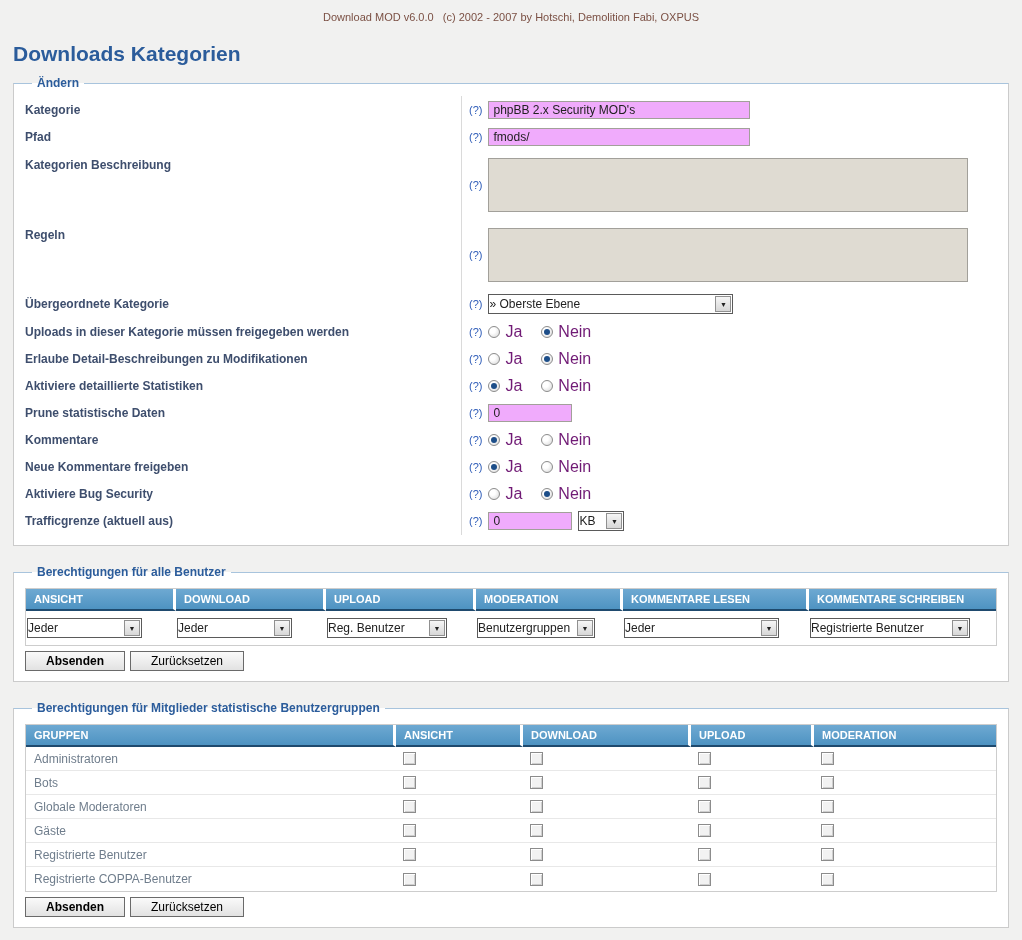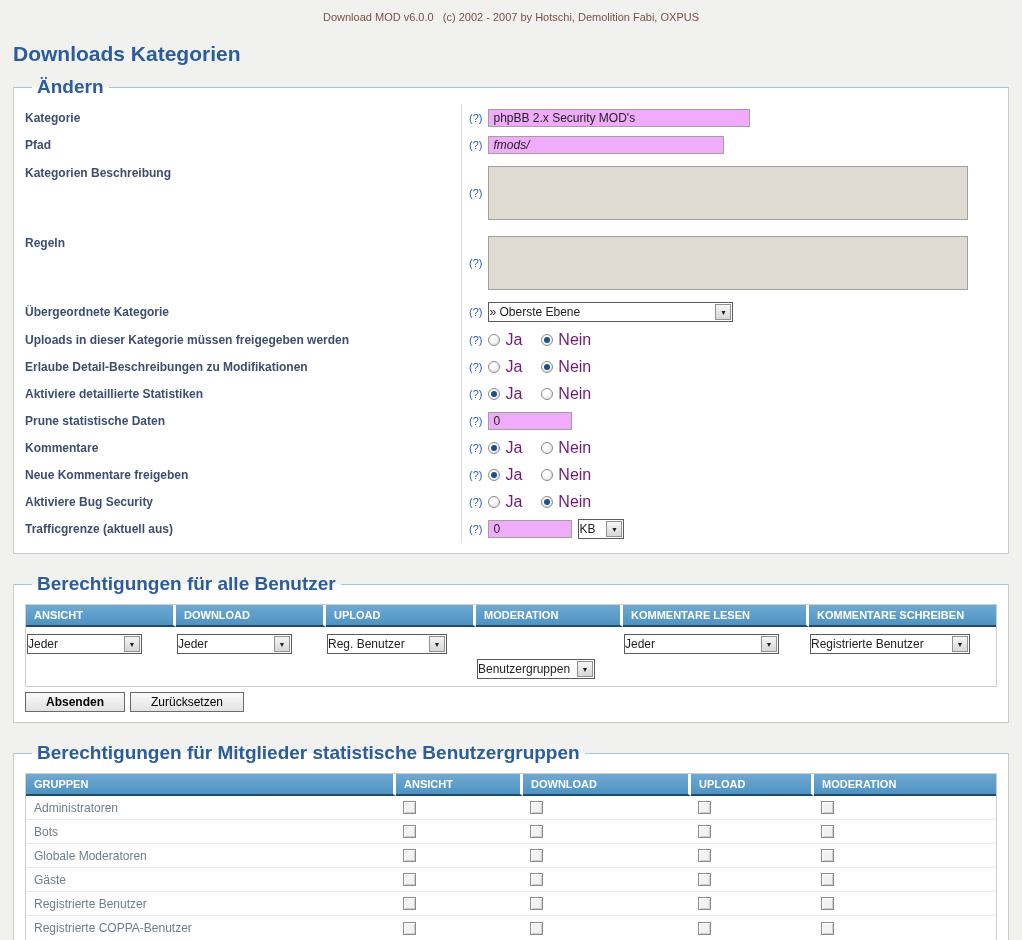--- a/index.html
+++ b/index.html
@@ -17,21 +17,21 @@
   .title {
     margin:19px 0 10px 13px; font-size:21px; font-weight:bold;
     color:#2B5C9B;
   }
   fieldset {
     margin:0 13px 19px 13px; padding:6px 11px 10px 11px;
     background:#FFFFFF;
     border:1px solid #CBCBCB; border-top:1px solid #A8C4DD;
   }
   legend {
-    font-size:19px; font-weight:bold; color:#2B5C9B;
+    font-size:12px; font-weight:bold; color:#2B5C9B;
     margin-left:7px; padding:0 5px;
   }
   
   .frow { display:flex; align-items:stretch; min-height:27px; }
   .frow .dt {
     width:436px; flex:0 0 436px; display:flex; align-items:center;
     font-size:12px; font-weight:bold; color:#3E4E6D;
   }
   .frow.tall { min-height:70px; }
   .frow.tall .dt { align-items:flex-start; padding-top:8px; }
@@ -122,21 +122,21 @@
         <div class="dt">Kategorie</div>
         <div class="dd">
           <span class="help">(?)</span>
           <input class="inp" type="text" value="phpBB 2.x Security MOD's" style="width: 262px;">
         </div>
       </div>
       <div class="frow">
         <div class="dt">Pfad</div>
         <div class="dd">
           <span class="help">(?)</span>
-          <input class="inp" type="text" value="fmods/" style="width: 236px; font-style: italic;">
+          <input class="inp" type="text" value="fmods/" style="width: 262px;">
         </div>
       </div>
       <div class="frow tall">
         <div class="dt">Kategorien Beschreibung</div>
         <div class="dd">
           <span class="help">(?)</span>
           <textarea class="ta" style=""></textarea>
         </div>
       </div>
       <div class="frow tall">
@@ -278,21 +278,21 @@
             <span class="fbtn">▼</span>
           </div></div>
         <div class="tsc" style="flex: 0 0 150px;"><div class="fsel" style="width: 115px;">
             <span class="ftext">Jeder</span>
             <span class="fbtn">▼</span>
           </div></div>
         <div class="tsc" style="flex: 0 0 150px;"><div class="fsel" style="width: 120px;">
             <span class="ftext">Reg. Benutzer</span>
             <span class="fbtn">▼</span>
           </div></div>
-        <div class="tsc" style="flex: 0 0 147px; margin-top: 25px;"><div class="fsel" style="width: 118px;">
+        <div class="tsc" style="flex: 0 0 147px;"><div class="fsel" style="width: 118px;">
             <span class="ftext">Benutzergruppen</span>
             <span class="fbtn">▼</span>
           </div></div>
         <div class="tsc" style="flex: 0 0 186px;"><div class="fsel" style="width: 155px;">
             <span class="ftext">Jeder</span>
             <span class="fbtn">▼</span>
           </div></div>
         <div class="tsc" style="flex: 1 1 190px;"><div class="fsel" style="width: 160px;">
             <span class="ftext">Registrierte Benutzer</span>
             <span class="fbtn">▼</span>

